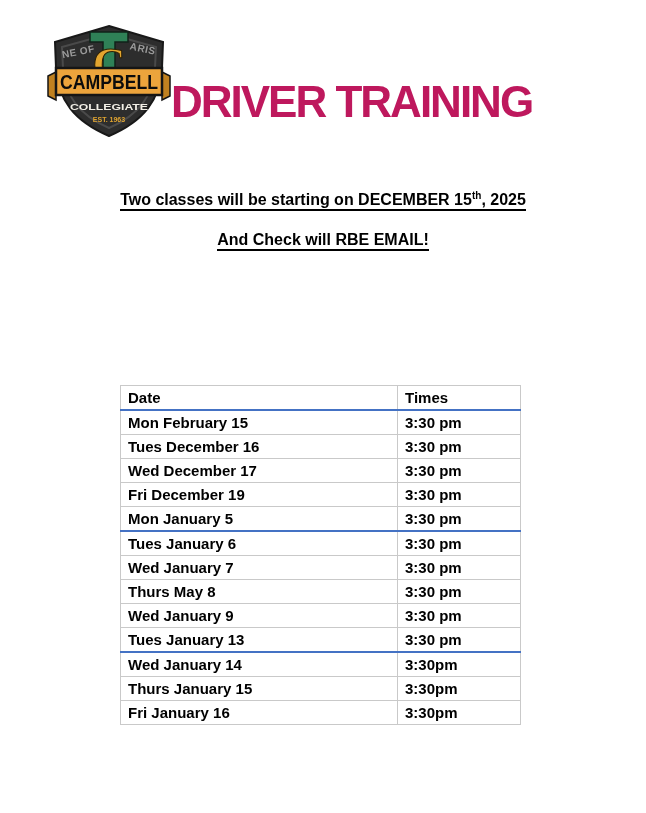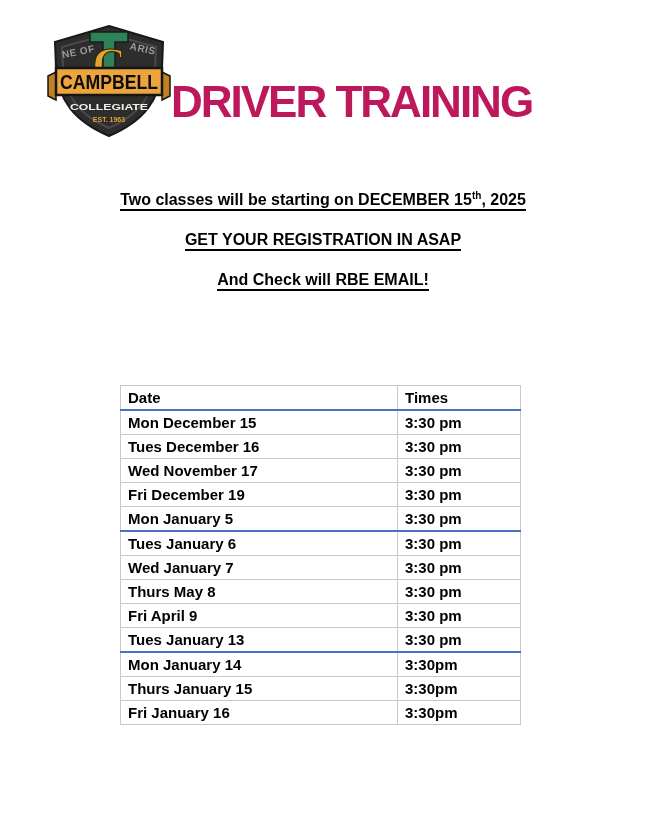--- a/index.html
+++ b/index.html
@@ -74,46 +74,45 @@
 
     <text x="63" y="92" text-anchor="middle" font-family="Liberation Sans, sans-serif" font-size="9.5" font-weight="700" fill="#f2efe6" textLength="78" lengthAdjust="spacingAndGlyphs">COLLEGIATE</text>
     <text x="63" y="104" text-anchor="middle" font-family="Liberation Sans, sans-serif" font-size="7" font-weight="700" fill="#DFA431">EST. 1963</text>
   </svg>
 </div>
 
 <div class="page-title">DRIVER TRAINING</div>
 
 <div class="announcements">
   <p class="announce"><span class="u"><span>Two classes will be starting on </span><span>DECEMBER 15</span><sup>th</sup><span>, 2025</span></span></p>
-  <p class="announce"><span class="u">GET YOUR REGISTRATION IN ASAP</span></p>
   <p class="announce"><span class="u">And Check will RBE EMAIL!</span></p>
 </div>
 
 <table class="schedule">
   <colgroup>
       <col class="c-date">
       <col class="c-time">
     </colgroup>
   <thead>
     <tr>
       <th>Date</th>
       <th>Times</th>
     </tr>
   </thead>
   <tbody>
       <tr>
-        <td>Mon December 15</td>
+        <td>Mon February 15</td>
         <td>3:30 pm</td>
       </tr>
       <tr>
         <td>Tues December 16</td>
         <td>3:30 pm</td>
       </tr>
       <tr>
-        <td>Wed November 17</td>
+        <td>Wed December 17</td>
         <td>3:30 pm</td>
       </tr>
       <tr>
         <td>Fri December 19</td>
         <td>3:30 pm</td>
       </tr>
       <tr class="group-end">
         <td>Mon January 5</td>
         <td>3:30 pm</td>
       </tr>
@@ -123,29 +122,29 @@
       </tr>
       <tr>
         <td>Wed January 7</td>
         <td>3:30 pm</td>
       </tr>
       <tr>
         <td>Thurs May 8</td>
         <td>3:30 pm</td>
       </tr>
       <tr>
-        <td>Fri April 9</td>
+        <td>Wed January 9</td>
         <td>3:30 pm</td>
       </tr>
       <tr class="group-end">
         <td>Tues January 13</td>
         <td>3:30 pm</td>
       </tr>
       <tr>
-        <td>Mon January 14</td>
+        <td>Wed January 14</td>
         <td>3:30pm</td>
       </tr>
       <tr>
         <td>Thurs January 15</td>
         <td>3:30pm</td>
       </tr>
       <tr>
         <td>Fri January 16</td>
         <td>3:30pm</td>
       </tr>

